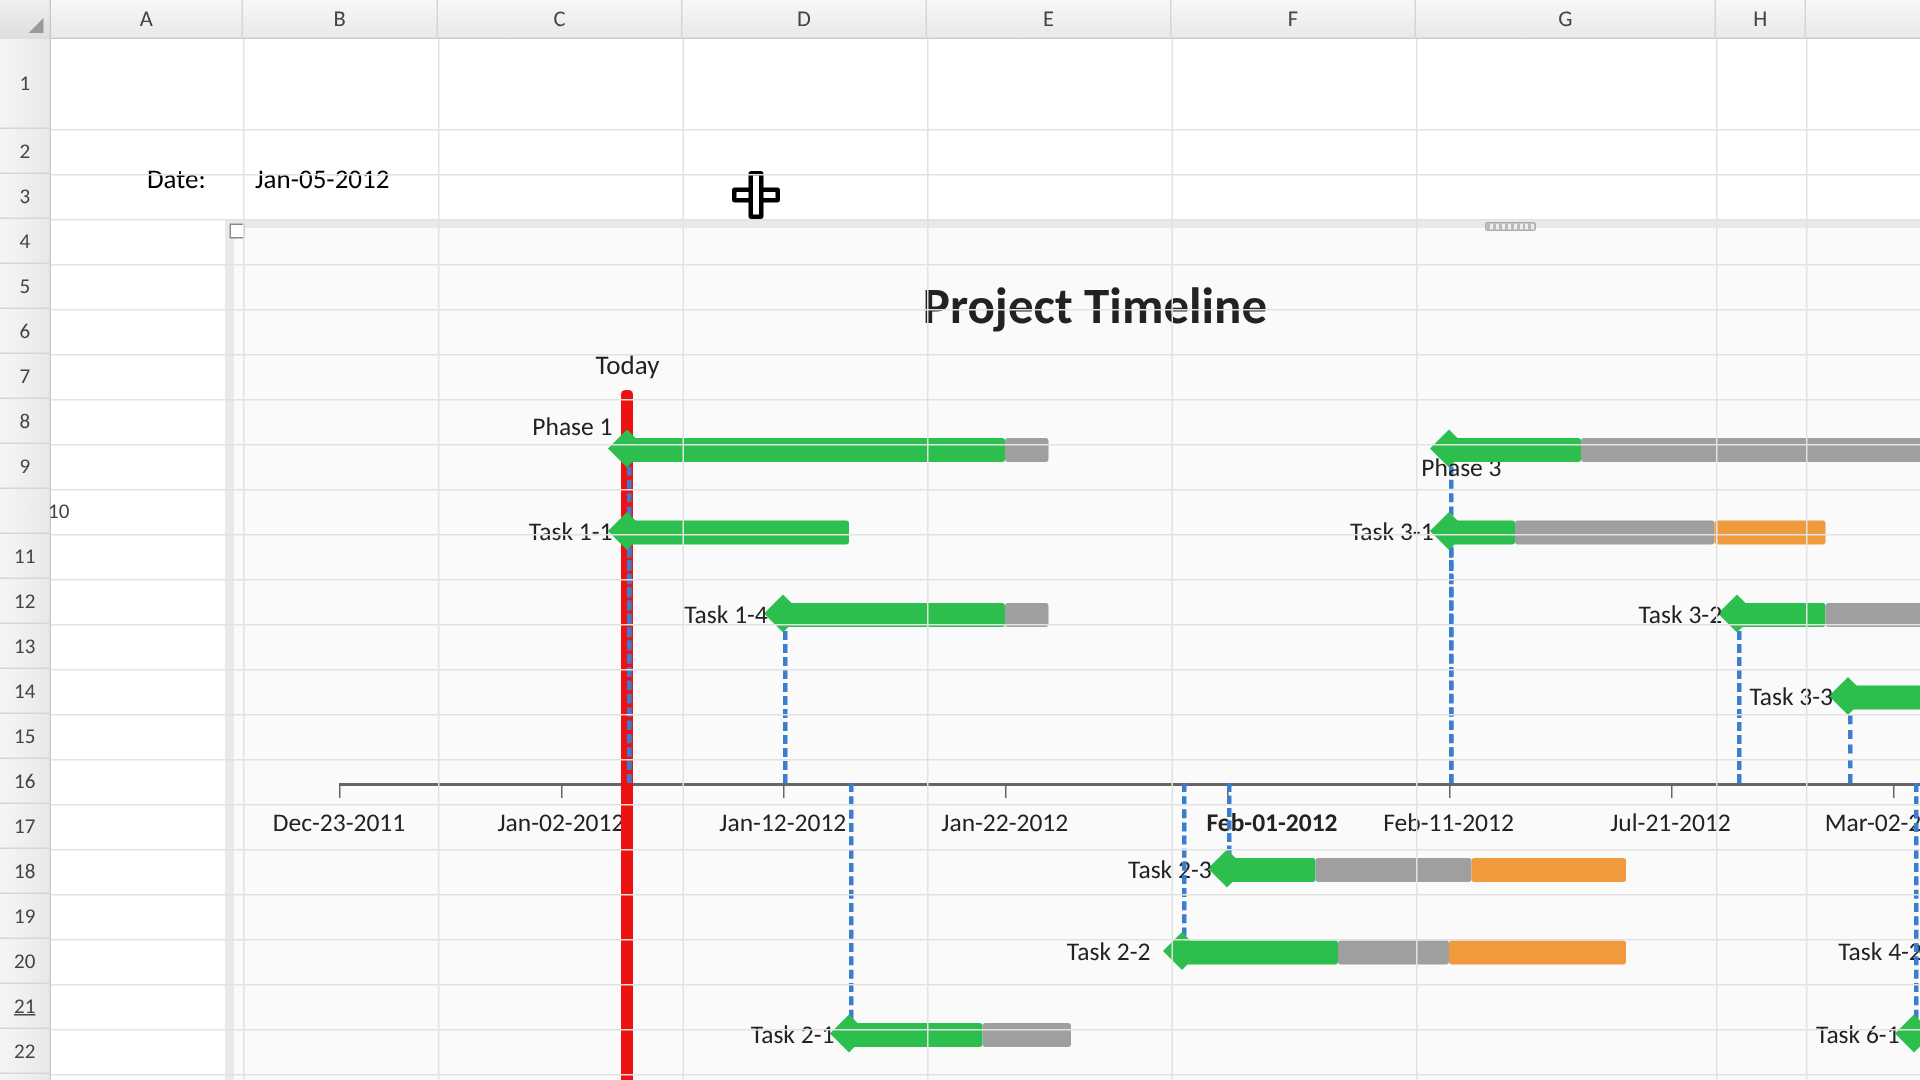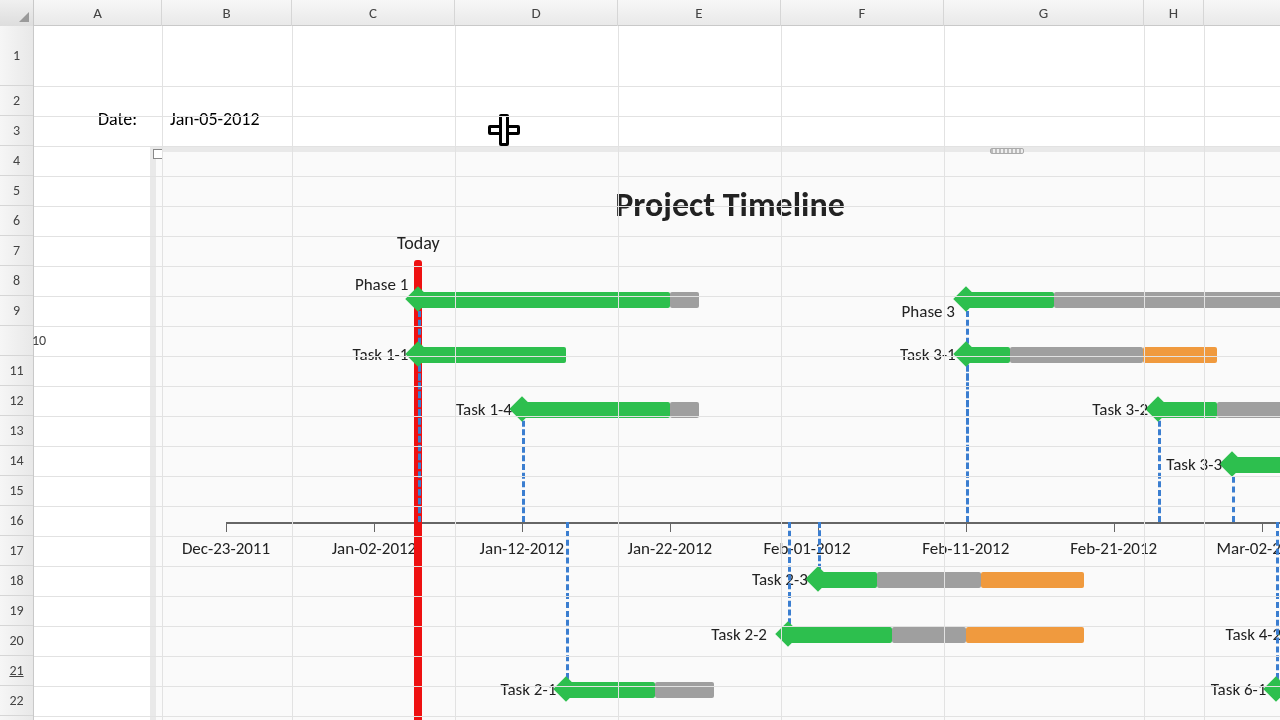--- a/index.html
+++ b/index.html
@@ -99,46 +99,46 @@
 
     <div class="tick" style="left: 70px;"></div>
         <div class="ticklbl" style="left: 70px;">Dec-23-2011</div>
         <div class="tick" style="left: 217.945px;"></div>
         <div class="ticklbl" style="left: 217.945px;">Jan-02-2012</div>
         <div class="tick" style="left: 365.89px;"></div>
         <div class="ticklbl" style="left: 365.89px;">Jan-12-2012</div>
         <div class="tick" style="left: 513.836px;"></div>
         <div class="ticklbl" style="left: 513.836px;">Jan-22-2012</div>
         <div class="tick" style="left: 661.781px;"></div>
-        <div class="ticklbl" style="left: 651px;">Feb-01-2012</div>
+        <div class="ticklbl" style="left: 692px; font-weight: bold;">Feb-01-2012</div>
         <div class="tick" style="left: 809.726px;"></div>
         <div class="ticklbl" style="left: 809.726px;">Feb-11-2012</div>
         <div class="tick" style="left: 957.671px;"></div>
-        <div class="ticklbl" style="left: 957.671px;">Feb-21-2012</div>
+        <div class="ticklbl" style="left: 957.671px;">Jul-21-2012</div>
         <div class="tick" style="left: 1105.62px;"></div>
         <div class="ticklbl" style="left: 1105.62px;">Mar-02-2012</div>
         <div class="today-lbl" style="left: 262.329px; top: 80px;">Today</div>
         <div class="today-line" style="left: 258.329px; top: 108px; height: 480px;"></div>
         <div class="drop" style="left: 262.329px; top: 150px; height: 220px;"></div>
         <div class="diamond" style="left: 262.329px; top: 139px;"></div>
         <div class="tasklbl" style="left: 262.329px; top: 122px;">Phase 1</div>
         <div class="bar green" style="left: 262.329px; top: 140px; width: 251.507px;"></div>
         <div class="bar grey" style="left: 513.836px; top: 140px; width: 29.589px;"></div>
         <div class="drop" style="left: 262.329px; top: 205px; height: 165px;"></div>
         <div class="diamond" style="left: 262.329px; top: 194px;"></div>
         <div class="tasklbl" style="left: 262.329px; top: 192px;">Task 1-1</div>
         <div class="bar green" style="left: 262.329px; top: 195px; width: 147.945px;"></div>
         <div class="drop" style="left: 365.89px; top: 260px; height: 110px;"></div>
         <div class="diamond" style="left: 365.89px; top: 249px;"></div>
         <div class="tasklbl" style="left: 365.89px; top: 247px;">Task 1-4</div>
         <div class="bar green" style="left: 365.89px; top: 250px; width: 147.945px;"></div>
         <div class="bar grey" style="left: 513.836px; top: 250px; width: 29.589px;"></div>
         <div class="drop" style="left: 809.726px; top: 150px; height: 220px;"></div>
         <div class="diamond" style="left: 809.726px; top: 139px;"></div>
-        <div class="tasklbl" style="left: 809px; top: 137px; margin-top: 12px;">Phase 3</div>
+        <div class="tasklbl" style="left: 855px; top: 137px; margin-top: 12px;">Phase 3</div>
         <div class="bar green" style="left: 809.726px; top: 140px; width: 88.7671px;"></div>
         <div class="bar grey" style="left: 898.493px; top: 140px; width: 355.068px;"></div>
         <div class="drop" style="left: 809.726px; top: 205px; height: 165px;"></div>
         <div class="diamond" style="left: 809.726px; top: 194px;"></div>
         <div class="tasklbl" style="left: 809.726px; top: 192px;">Task 3-1</div>
         <div class="bar green" style="left: 809.726px; top: 195px; width: 44.3836px;"></div>
         <div class="bar grey" style="left: 854.11px; top: 195px; width: 133.151px;"></div>
         <div class="bar orange" style="left: 987.26px; top: 195px; width: 73.9726px;"></div>
         <div class="drop" style="left: 1002.05px; top: 260px; height: 110px;"></div>
         <div class="diamond" style="left: 1002.05px; top: 249px;"></div>

